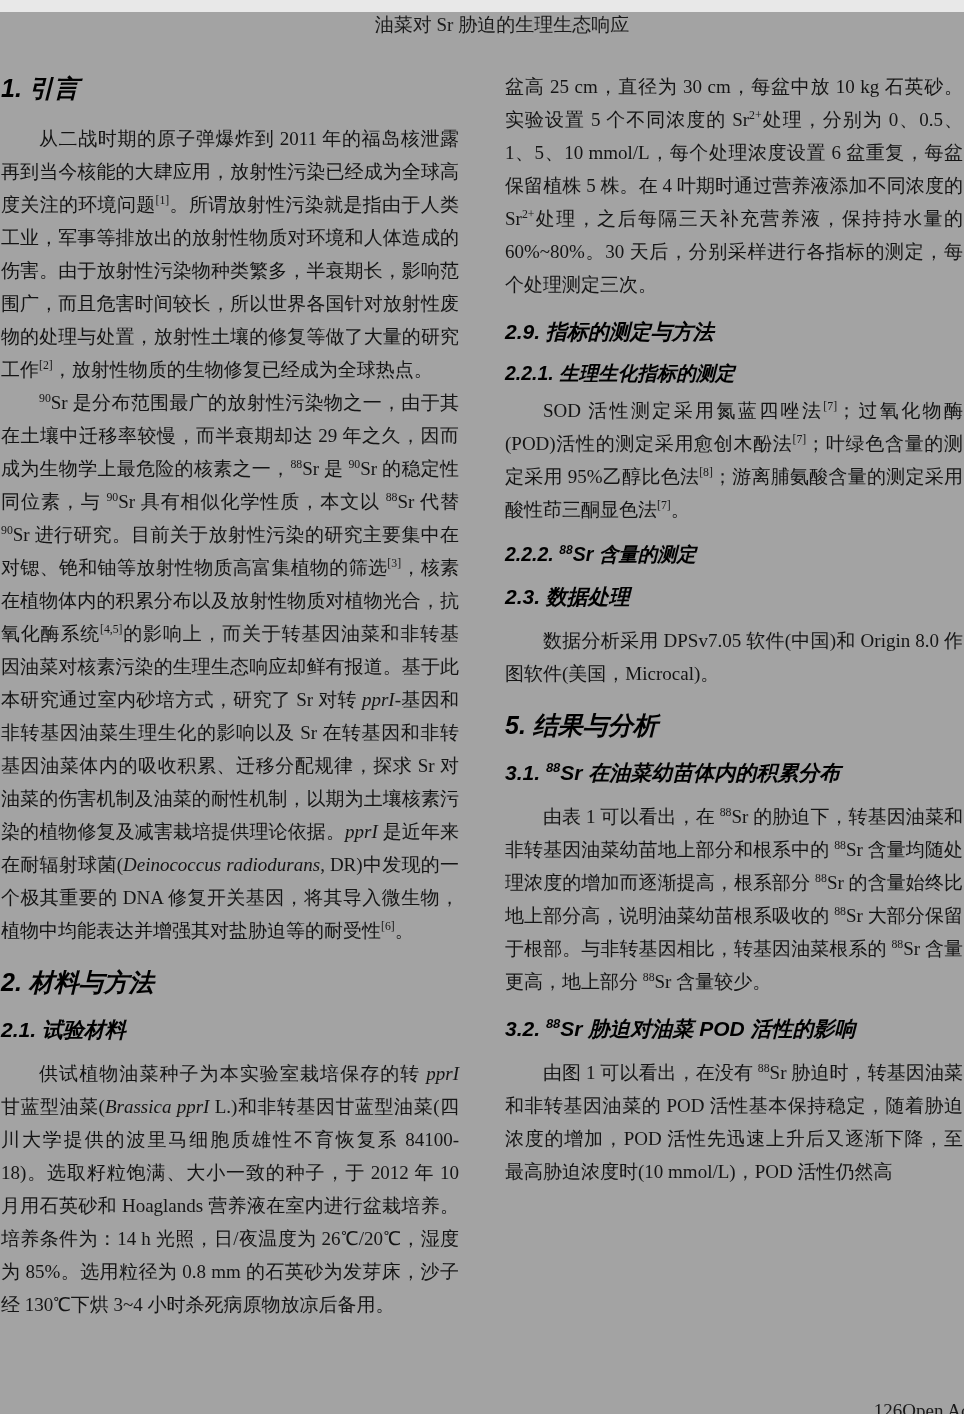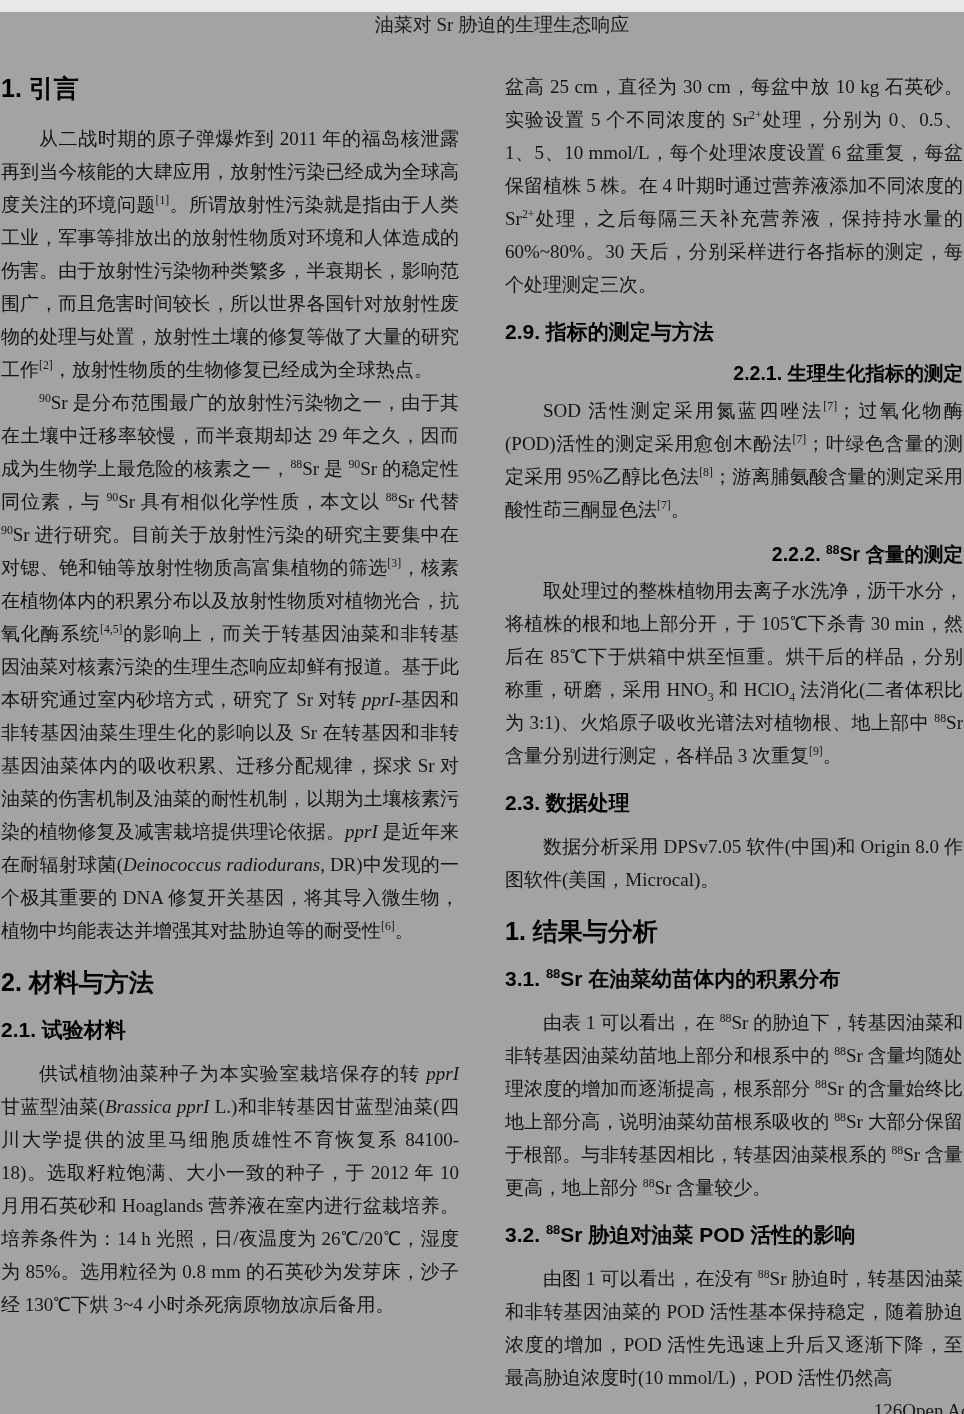--- a/index.html
+++ b/index.html
@@ -35,24 +35,25 @@
   }
   .col-left  { left: 1px; }
   .col-right { left: 505px; }
   p { margin: 0; font-family: Liberation Serif, serif; }
   p.indent { text-indent: 2em; }
   h1, h2, h3 {
     font-family: "Liberation Sans", "DejaVu Sans", sans-serif;
     color: #000000;
     font-weight: bold;
     text-align: left;
+    font-style: italic;
   }
   h1 { font-size: 25px;   line-height: 1.25; margin: 20px 0 18px 0; }
   h2 { font-size: 21px;   line-height: 1.25; margin: 18px 0 14px 0; }
-  h3 { font-size: 19.5px; line-height: 1.25; margin: 16px 0 8px 0; text-align: right;  }
+  h3 { font-size: 19.5px; line-height: 1.25; margin: 16px 0 8px 0;  }
   h1.first { margin-top: 3px; }
   sup { font-size: 0.62em; line-height: 0; vertical-align: super; }
   sub { font-size: 0.62em; line-height: 0; vertical-align: sub; }
   i { font-style: italic; }
   .footer {
     position: absolute;
     left: 1px; right: 3px; bottom: 3px;
     display: flex;
     justify-content: flex-end;
     font-size: 19px;
@@ -75,24 +76,23 @@
     <h2>2.1. 试验材料</h2>
     <p class="indent">供试植物油菜种子为本实验室栽培保存的转 <i>pprI</i> 甘蓝型油菜(<i>Brassica pprI</i> L.)和非转基因甘蓝型油菜(四川大学提供的波里马细胞质雄性不育恢复系 84100-18)。选取籽粒饱满、大小一致的种子，于 2012 年 10 月用石英砂和 Hoaglands 营养液在室内进行盆栽培养。培养条件为：14 h 光照，日/夜温度为 26℃/20℃，湿度为 85%。选用粒径为 0.8 mm 的石英砂为发芽床，沙子经 130℃下烘 3~4 小时杀死病原物放凉后备用。</p>
   </div>
 
   <div class="col col-right">
     <p>盆高 25 cm，直径为 30 cm，每盆中放 10 kg 石英砂。实验设置 5 个不同浓度的 Sr<sup>2+</sup>处理，分别为 0、0.5、1、5、10 mmol/L，每个处理浓度设置 6 盆重复，每盆保留植株 5 株。在 4 叶期时通过营养液添加不同浓度的 Sr<sup>2+</sup>处理，之后每隔三天补充营养液，保持持水量的 60%~80%。30 天后，分别采样进行各指标的测定，每个处理测定三次。</p>
     <h2>2.9. 指标的测定与方法</h2>
     <h3>2.2.1. 生理生化指标的测定</h3>
     <p class="indent">SOD 活性测定采用氮蓝四唑法<sup>[7]</sup>；过氧化物酶(POD)活性的测定采用愈创木酚法<sup>[7]</sup>；叶绿色含量的测定采用 95%乙醇比色法<sup>[8]</sup>；游离脯氨酸含量的测定采用酸性茚三酮显色法<sup>[7]</sup>。</p>
     <h3>2.2.2. <sup>88</sup>Sr 含量的测定</h3>
-    <p class="indent">取处理过的整株植物用去离子水洗净，沥干水分，将植株的根和地上部分开，于 105℃下杀青 30 min，然后在 85℃下于烘箱中烘至恒重。烘干后的样品，分别称重，研磨，采用 HNO<sub>3</sub> 和 HClO<sub>4</sub> 法消化(二者体积比为 3:1)、火焰原子吸收光谱法对植物根、地上部中 <sup>88</sup>Sr 含量分别进行测定，各样品 3 次重复<sup>[9]</sup>。</p>
     <h2>2.3. 数据处理</h2>
     <p class="indent">数据分析采用 DPSv7.05 软件(中国)和 Origin 8.0 作图软件(美国，Microcal)。</p>
-    <h1>1. 结果与分析</h1>
+    <h1>5. 结果与分析</h1>
     <h2>3.1. <sup>88</sup>Sr 在油菜幼苗体内的积累分布</h2>
     <p class="indent">由表 1 可以看出，在 <sup>88</sup>Sr 的胁迫下，转基因油菜和非转基因油菜幼苗地上部分和根系中的 <sup>88</sup>Sr 含量均随处理浓度的增加而逐渐提高，根系部分 <sup>88</sup>Sr 的含量始终比地上部分高，说明油菜幼苗根系吸收的 <sup>88</sup>Sr 大部分保留于根部。与非转基因相比，转基因油菜根系的 <sup>88</sup>Sr 含量更高，地上部分 <sup>88</sup>Sr 含量较少。</p>
     <h2>3.2. <sup>88</sup>Sr 胁迫对油菜 POD 活性的影响</h2>
     <p class="indent">由图 1 可以看出，在没有 <sup>88</sup>Sr 胁迫时，转基因油菜和非转基因油菜的 POD 活性基本保持稳定，随着胁迫浓度的增加，POD 活性先迅速上升后又逐渐下降，至最高胁迫浓度时(10 mmol/L)，POD 活性仍然高</p>
   </div>
 
   <div class="footer">
     <span>126</span>
     <span>Open Access</span>
   </div>

